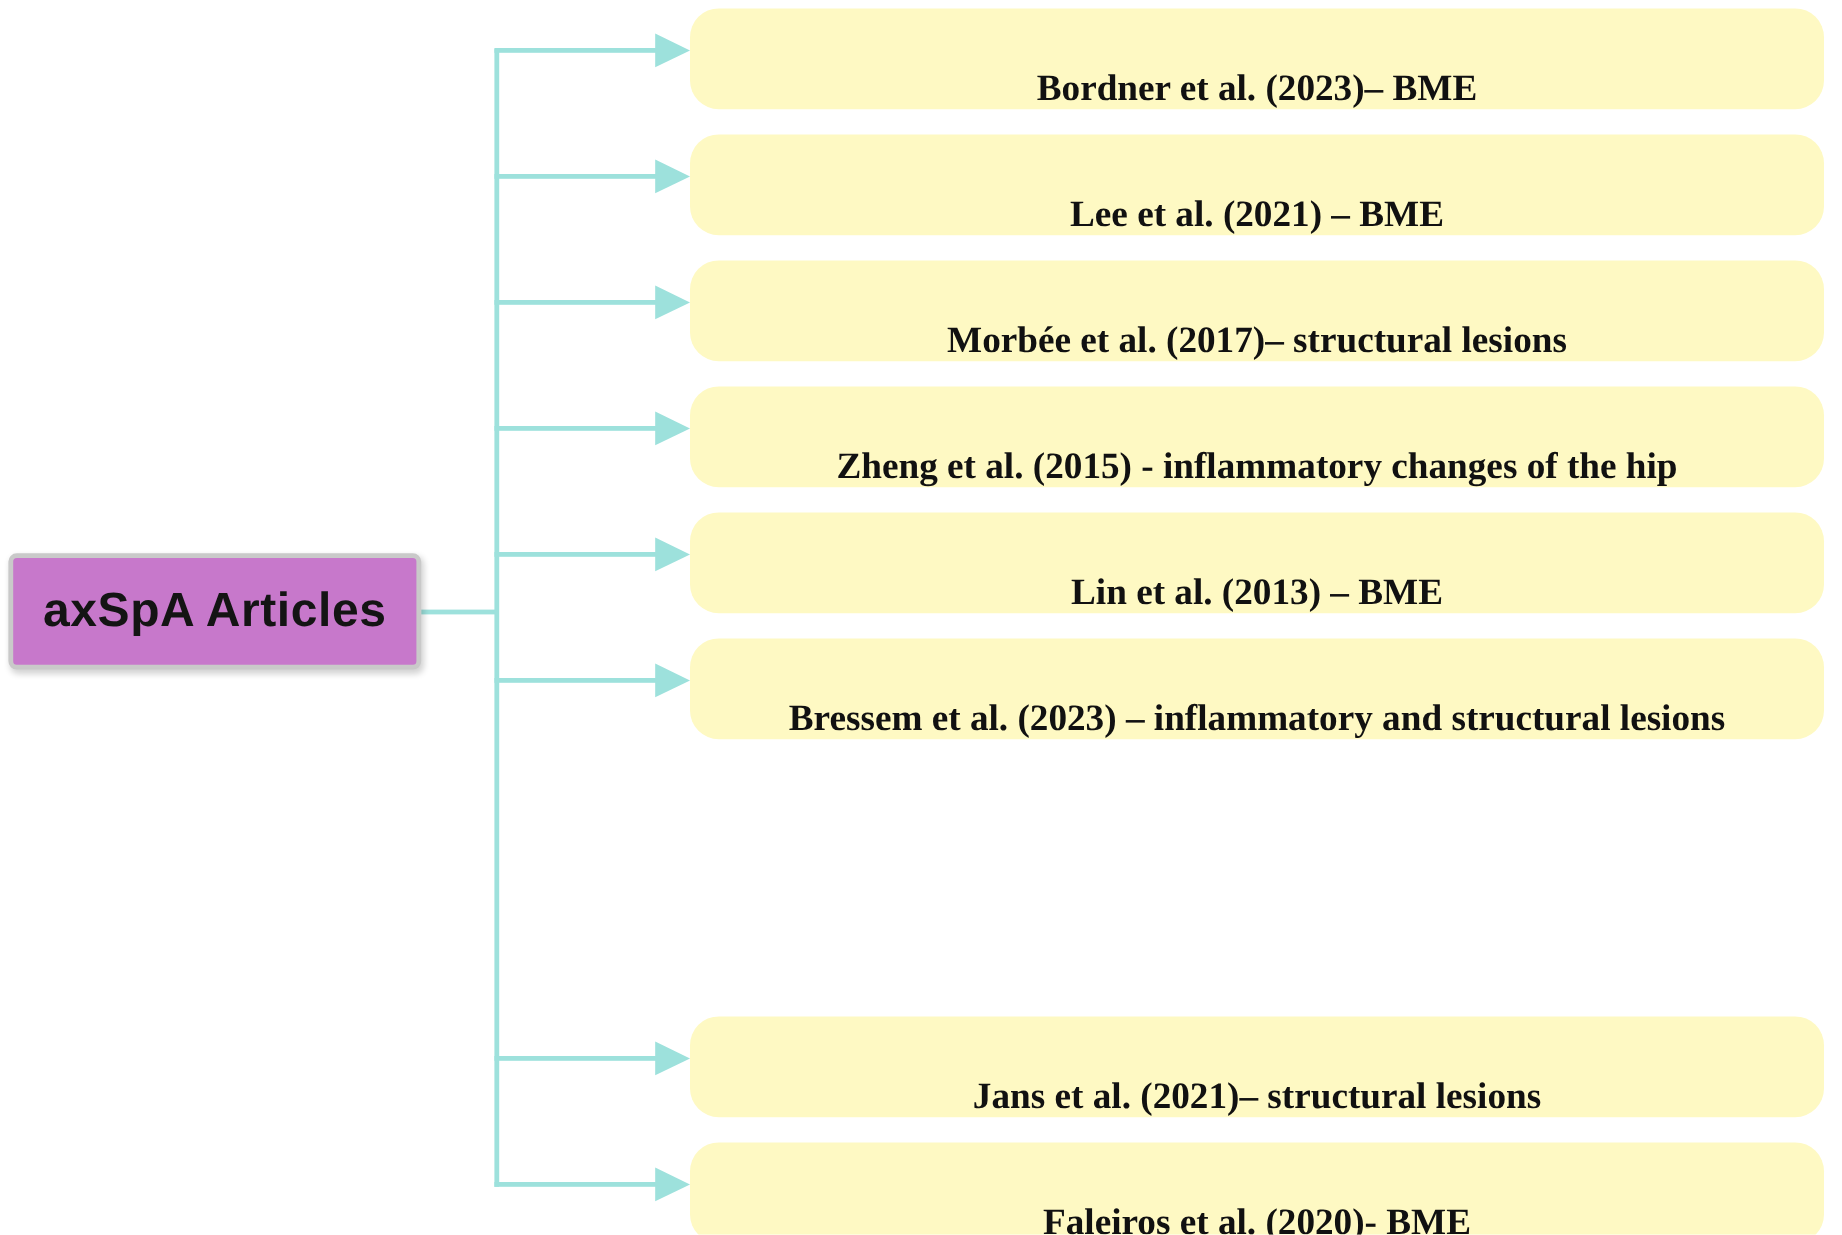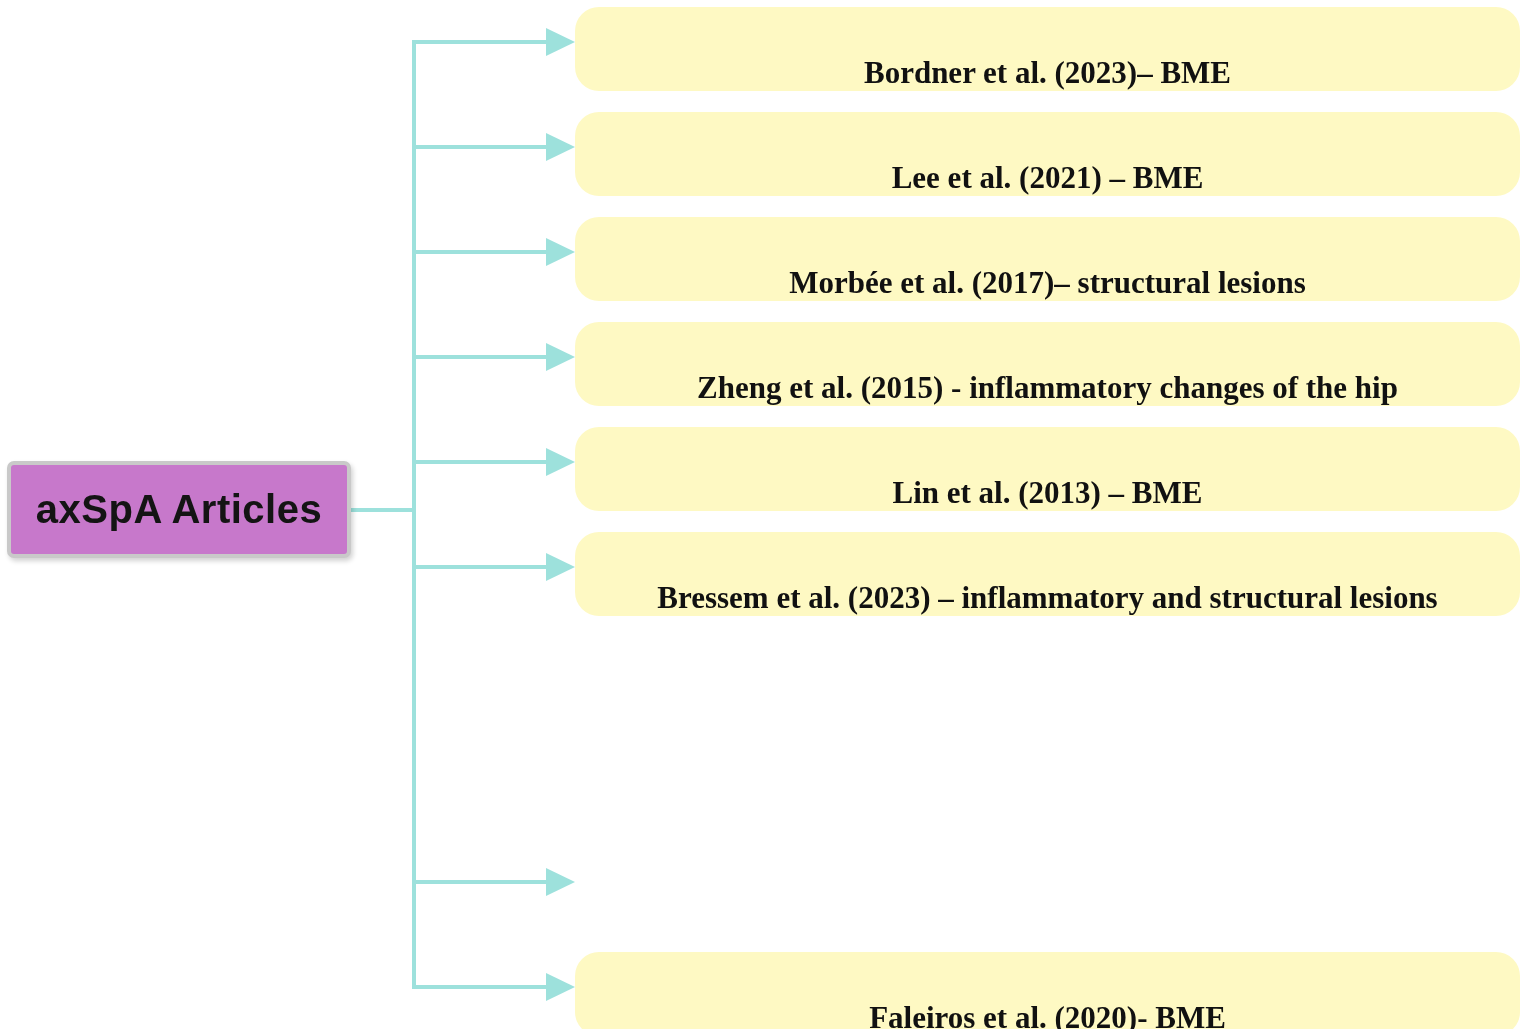--- a/index.html
+++ b/index.html
@@ -163,20 +163,23 @@
     <div class="node">
       <span class="node-label">Bressem et al. (2023) – inflammatory and structural lesions</span>
     </div>
   </div>
 
 
 
   <div class="row" style="--i:8">
     <div class="branch"></div>
     <div class="arrowhead"></div>
+    <div class="node">
+      <span class="node-label">Jans et al. (2021)– structural lesions</span>
+    </div>
   </div>
 
   <div class="row" style="--i:9">
     <div class="branch"></div>
     <div class="arrowhead"></div>
     <div class="node">
       <span class="node-label">Faleiros et al. (2020)- BME</span>
     </div>
   </div>
 

